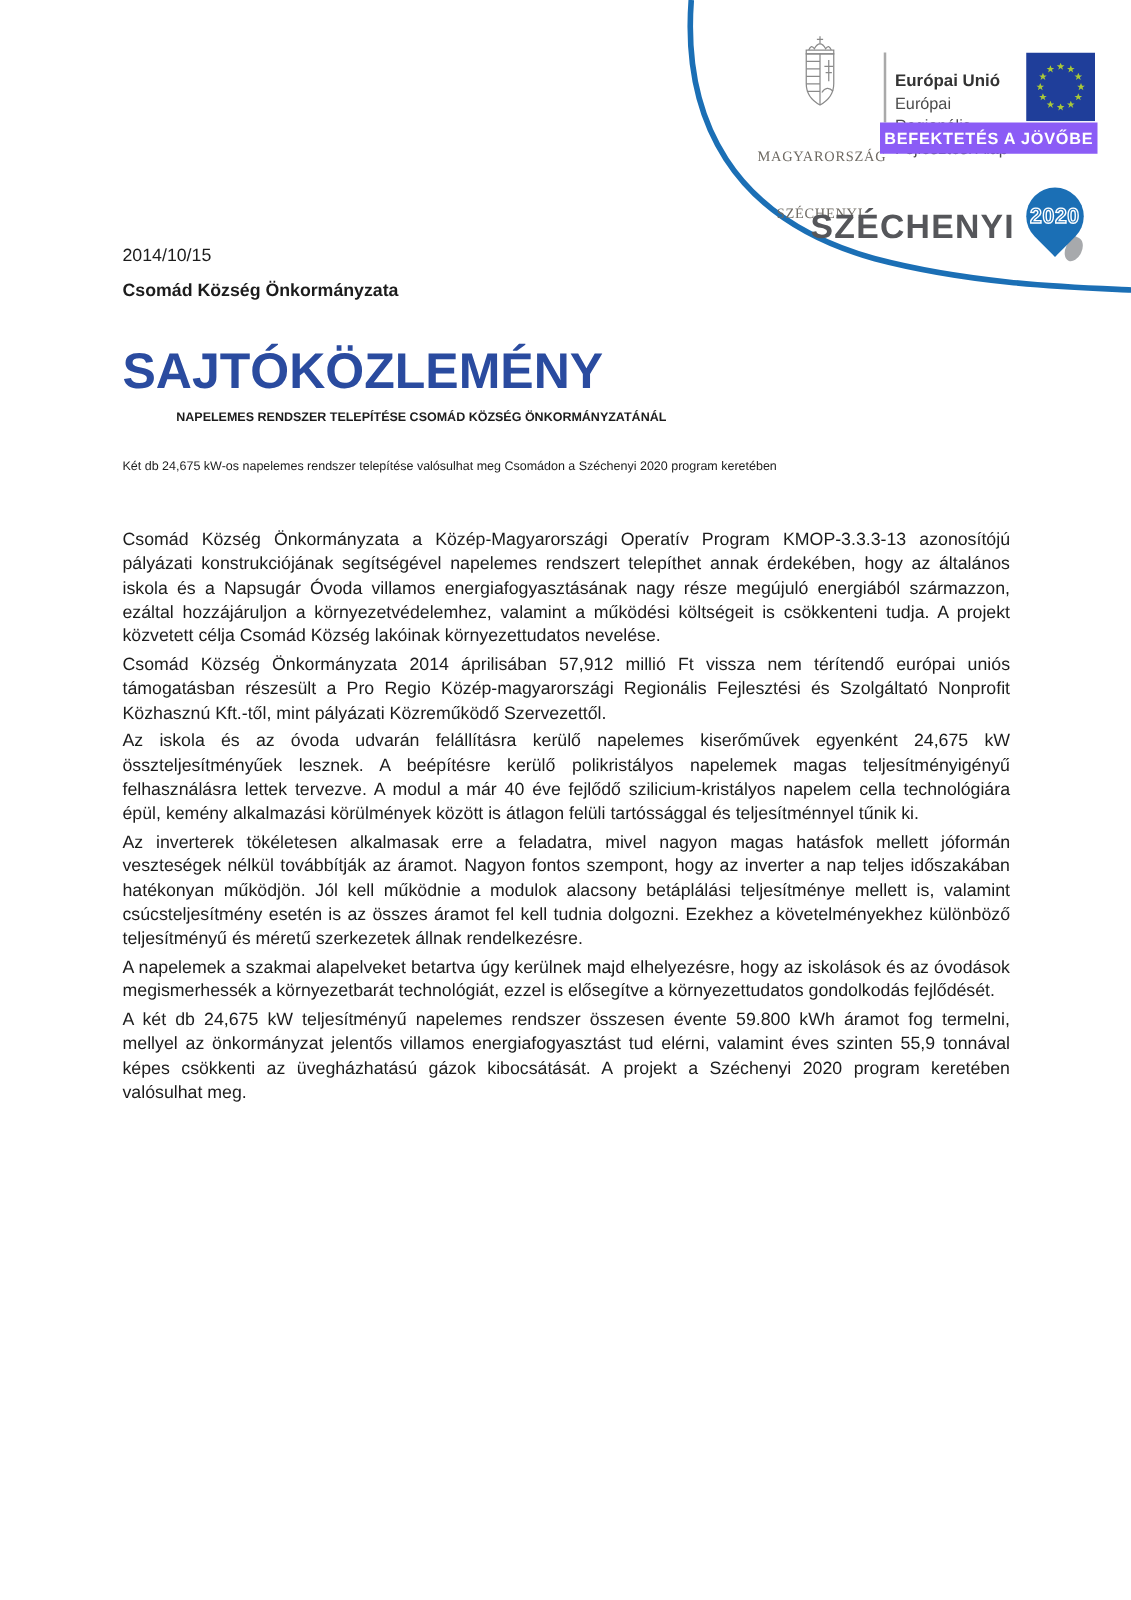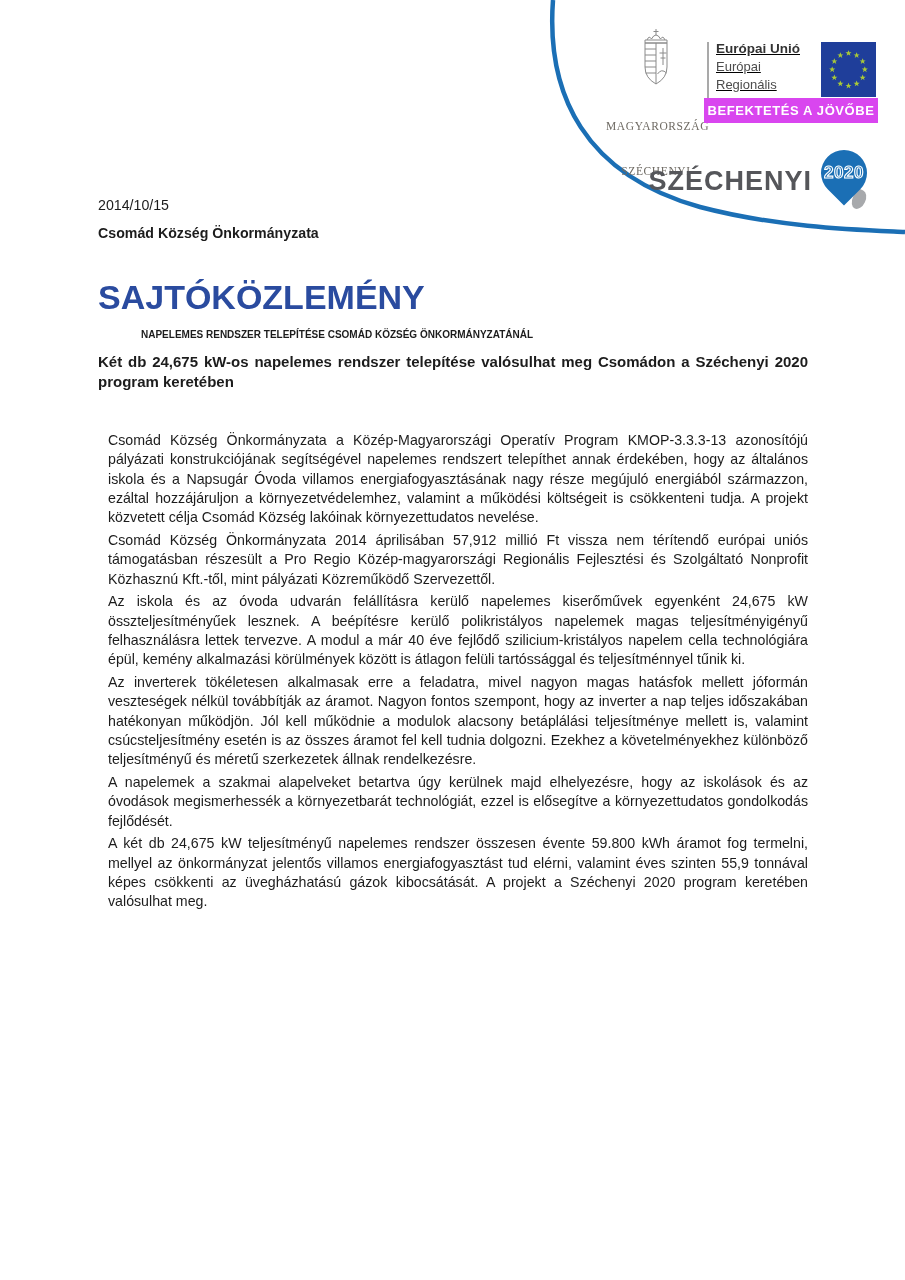--- a/index.html
+++ b/index.html
@@ -40,40 +40,39 @@
   }
 
   .eu-divider {
     position: absolute;
     left: 707px; top: 42px;
     width: 2px; height: 56px;
     background: #a9a9a9;
   }
   .eu-text {
     position: absolute;
-    left: 716px; top: 40px;
+    left: 716px; top: 56px;
     width: 100px;
-    text-decoration: underline;
   }
   .eu-text .eu-title {
     font-size: 13.5px; font-weight: bold; color: #333333; line-height: 18px;
   }
   .eu-text .eu-line {
     font-size: 13px; color: #4c4c4c; line-height: 18px;
   }
   .eu-flag {
     position: absolute;
     left: 820px; top: 42px;
     width: 57px; height: 55px;
   }
   .banner {
     position: absolute;
     left: 704px; top: 98px;
     width: 174px; height: 25px;
-    background: #d946ef;
+    background: #8b5cf6;
     color: #ffffff;
     font-size: 13px; font-weight: bold;
     letter-spacing: 0.6px;
     display: flex; align-items: center; justify-content: center;
   }
 
   .szechenyi {
     position: absolute;
     right: 34px; top: 150px;
     display: flex; align-items: flex-start;
@@ -119,37 +118,37 @@
   .doc {
     position: absolute;
     left: 98px; top: 196px;
     width: 710px;
     color: #1c1c1c;
   }
   .doc-date { font-size: 14.2px; line-height: 19px; }
   .doc-org  { font-size: 14.2px; line-height: 19px; font-weight: bold; margin-top: 9px; }
   .doc-title {
     margin-top: 37px;
-    font-size: 34px; line-height: 34px;
+    font-size: 40px; line-height: 34px;
     font-weight: bold;
     color: #2a4b9f;
   }
   .doc-headline {
     margin-top: 11px;
     font-size: 10px; line-height: 19px;
     font-weight: bold;
     margin-left: 43px;
   }
   .doc-lead {
-    margin-top: 8px;
-    font-size: 15px; line-height: 20px;
-    font-weight: bold;
+    margin-top: 20px;
+    font-size: 10px; line-height: 20px;
+    font-weight: normal;
     text-align: justify;
   }
-  .doc-body { margin-top: 39px; margin-left: 10px; }
+  .doc-body { margin-top: 39px; }
   .doc-body p {
     font-size: 14.2px;
     line-height: 19.3px;
     text-align: justify;
     margin-bottom: 3.5px;
   }
 </style>
 </head>
 <body>
 

